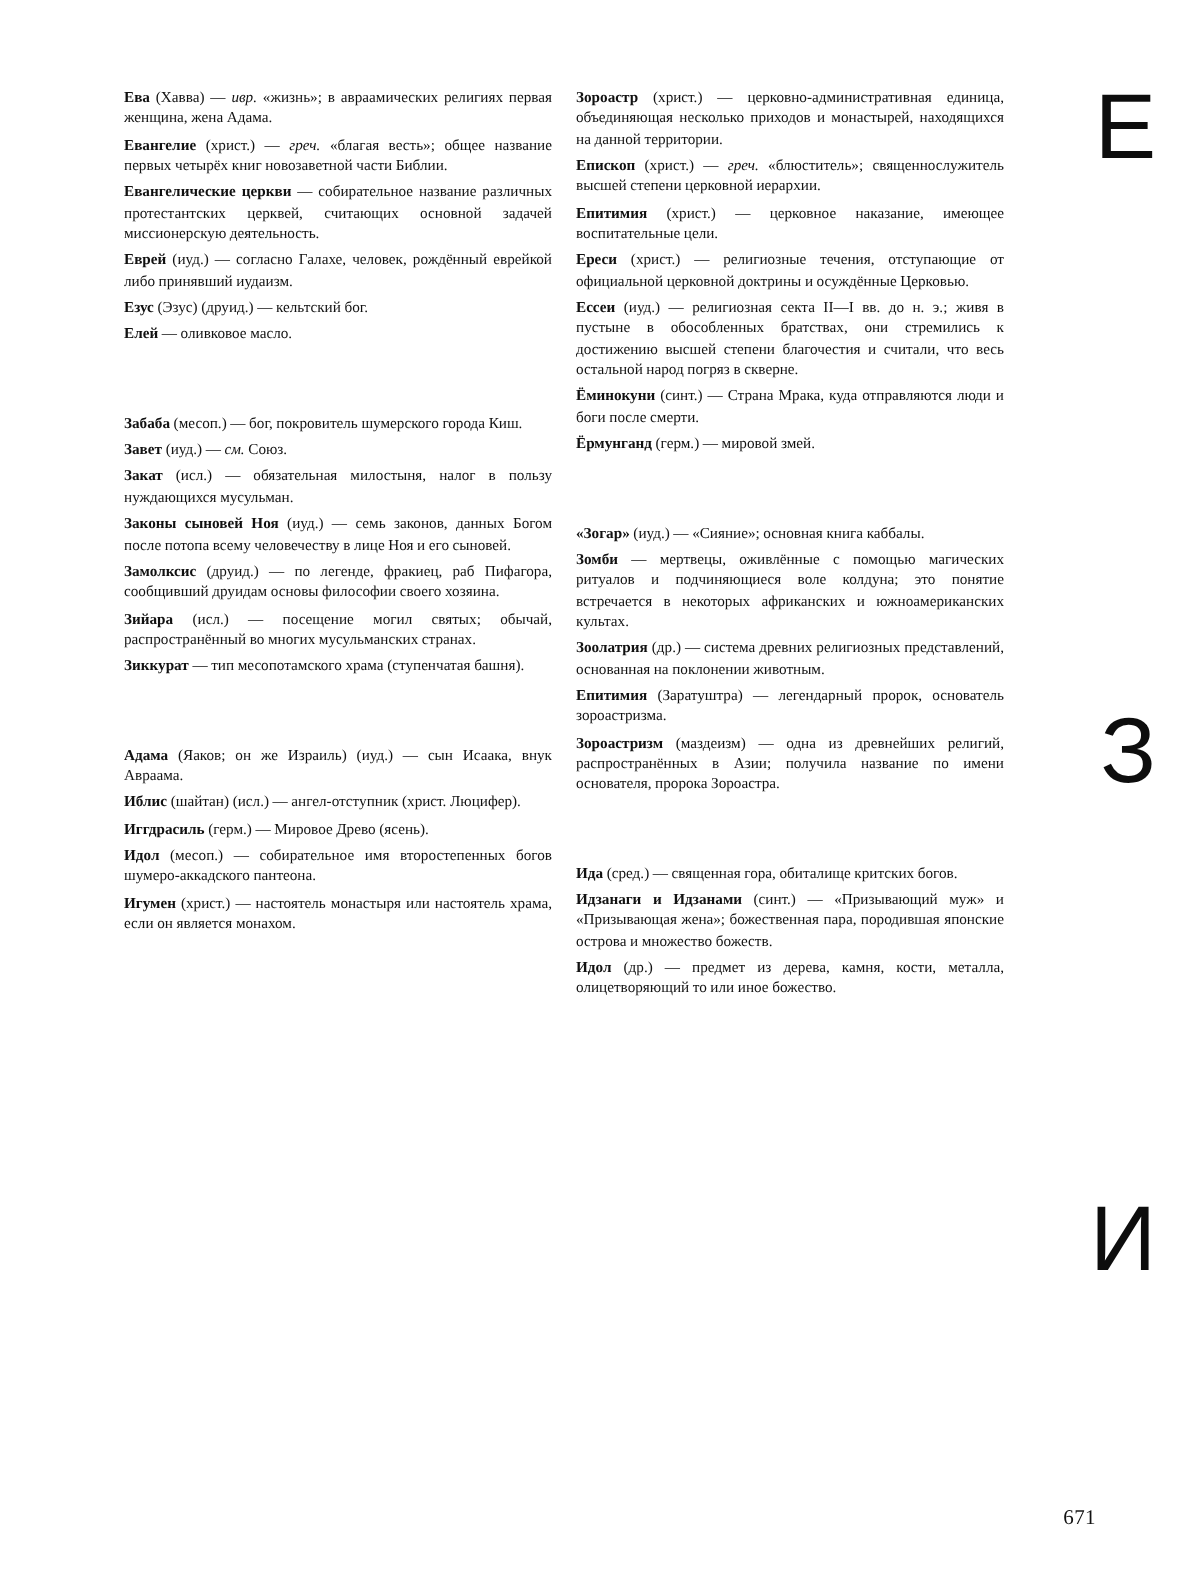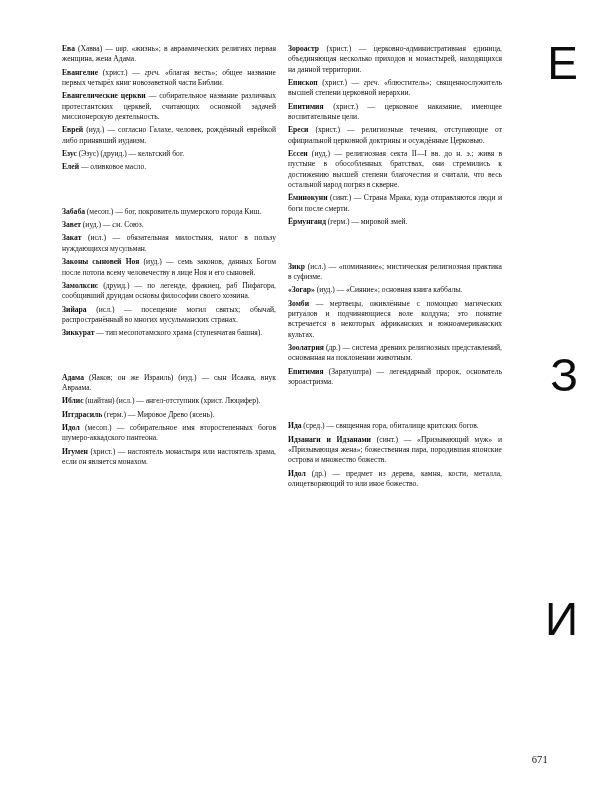--- a/index.html
+++ b/index.html
@@ -122,25 +122,25 @@
       <div class="block">
           <p class="entry"><b class="hw">Зороастр</b> (христ.) — церковно-административная единица, объединяющая несколько приходов и монастырей, находящихся на данной территории.</p>
           <p class="entry"><b class="hw">Епископ</b> (христ.) — <i class="it">греч.</i> «блюститель»; священнослужитель высшей степени церковной иерархии.</p>
           <p class="entry"><b class="hw">Епитимия</b> (христ.) — церковное наказание, имеющее воспитательные цели.</p>
           <p class="entry"><b class="hw">Ереси</b> (христ.) — религиозные течения, отступающие от официальной церковной доктрины и осуждённые Церковью.</p>
           <p class="entry"><b class="hw">Ессеи</b> (иуд.) — религиозная секта II—I вв. до н. э.; живя в пустыне в обособленных братствах, они стремились к достижению высшей степени благочестия и считали, что весь остальной народ погряз в скверне.</p>
           <p class="entry"><b class="hw">Ёминокуни</b> (синт.) — Страна Мрака, куда отправляются люди и боги после смерти.</p>
           <p class="entry"><b class="hw">Ёрмунганд</b> (герм.) — мировой змей.</p>
         </div>
       <div class="block section-gap-top">
-          <p class="entry"><b class="hw">Зикр</b> (исл.) — «поминание»; мистическая религиозная практика в суфизме.</p>
           <p class="entry"><b class="hw">«Зогар»</b> (иуд.) — «Сияние»; основная книга каббалы.</p>
           <p class="entry"><b class="hw">Зомби</b> — мертвецы, оживлённые с помощью магических ритуалов и подчиняющиеся воле колдуна; это понятие встречается в некоторых африканских и южноамериканских культах.</p>
           <p class="entry"><b class="hw">Зоолатрия</b> (др.) — система древних религиозных представлений, основанная на поклонении животным.</p>
           <p class="entry"><b class="hw">Епитимия</b> (Заратуштра) — легендарный пророк, основатель зороастризма.</p>
+          <p class="entry"><b class="hw">Зороастризм</b> (маздеизм) — одна из древнейших религий, распространённых в Азии; получила название по имени основателя, пророка Зороастра.</p>
         </div>
       <div class="block section-gap-top">
           <p class="entry"><b class="hw">Ида</b> (сред.) — священная гора, обиталище критских богов.</p>
           <p class="entry"><b class="hw">Идзанаги и Идзанами</b> (синт.) — «Призывающий муж» и «Призывающая жена»; божественная пара, породившая японские острова и множество божеств.</p>
           <p class="entry"><b class="hw">Идол</b> (др.) — предмет из дерева, камня, кости, металла, олицетворяющий то или иное божество.</p>
         </div>
     </div>
 
   </div>
 

